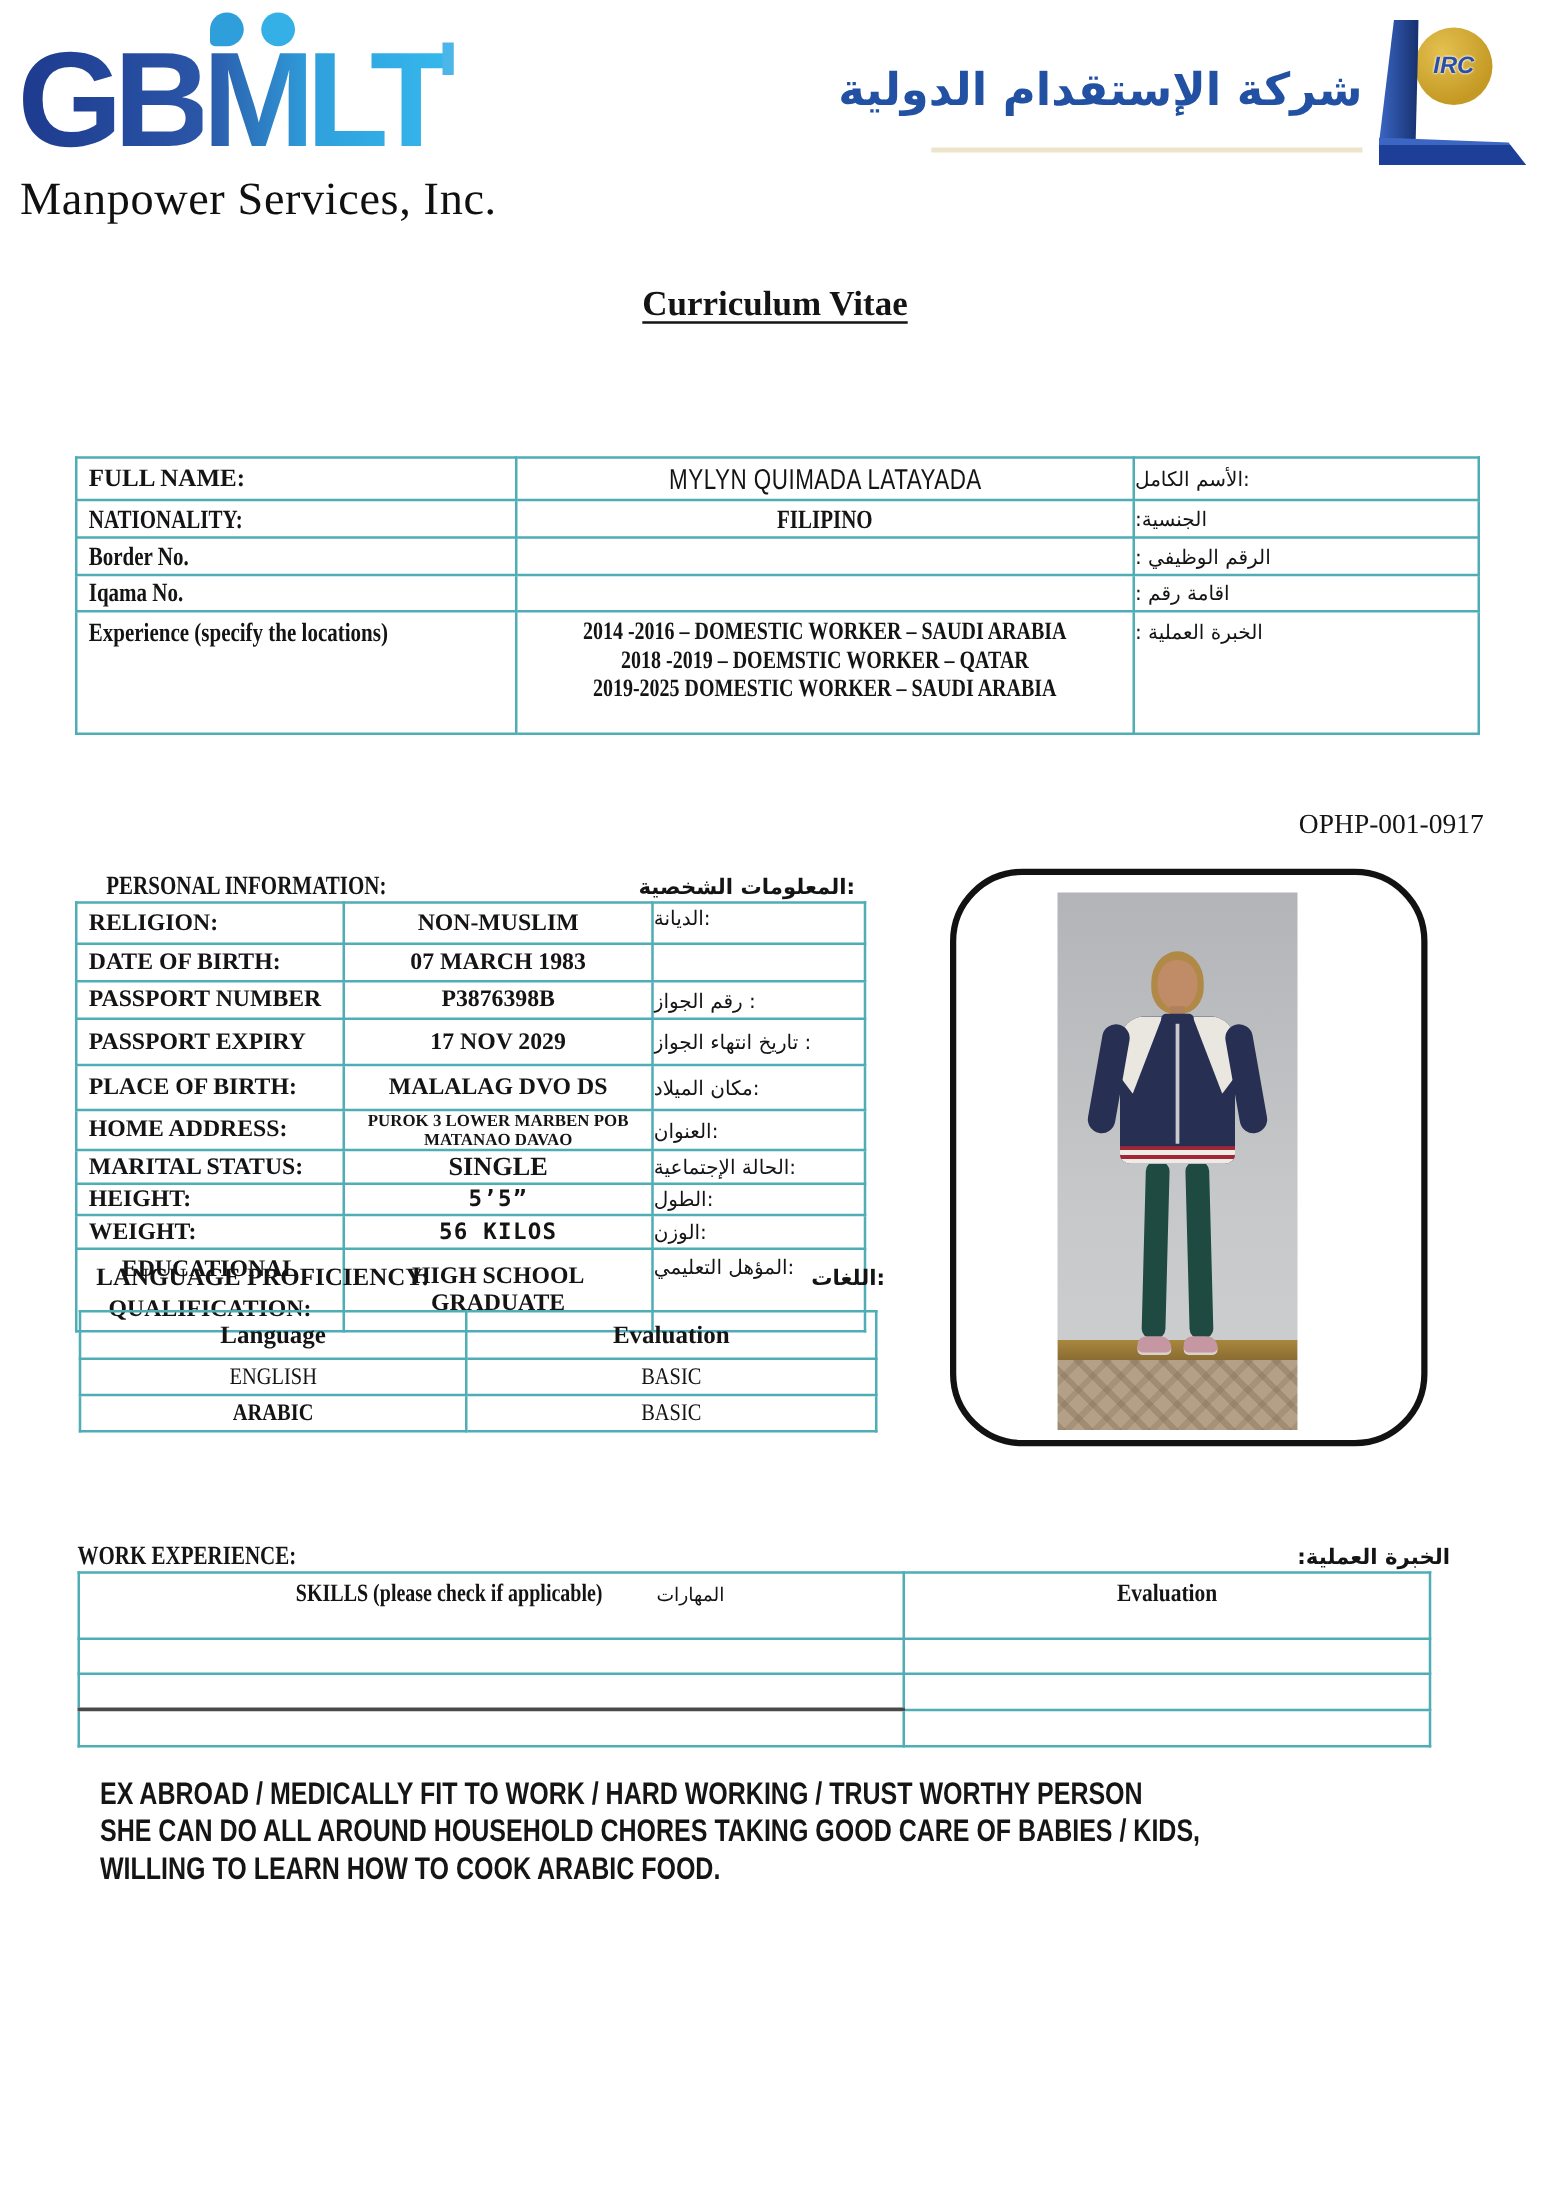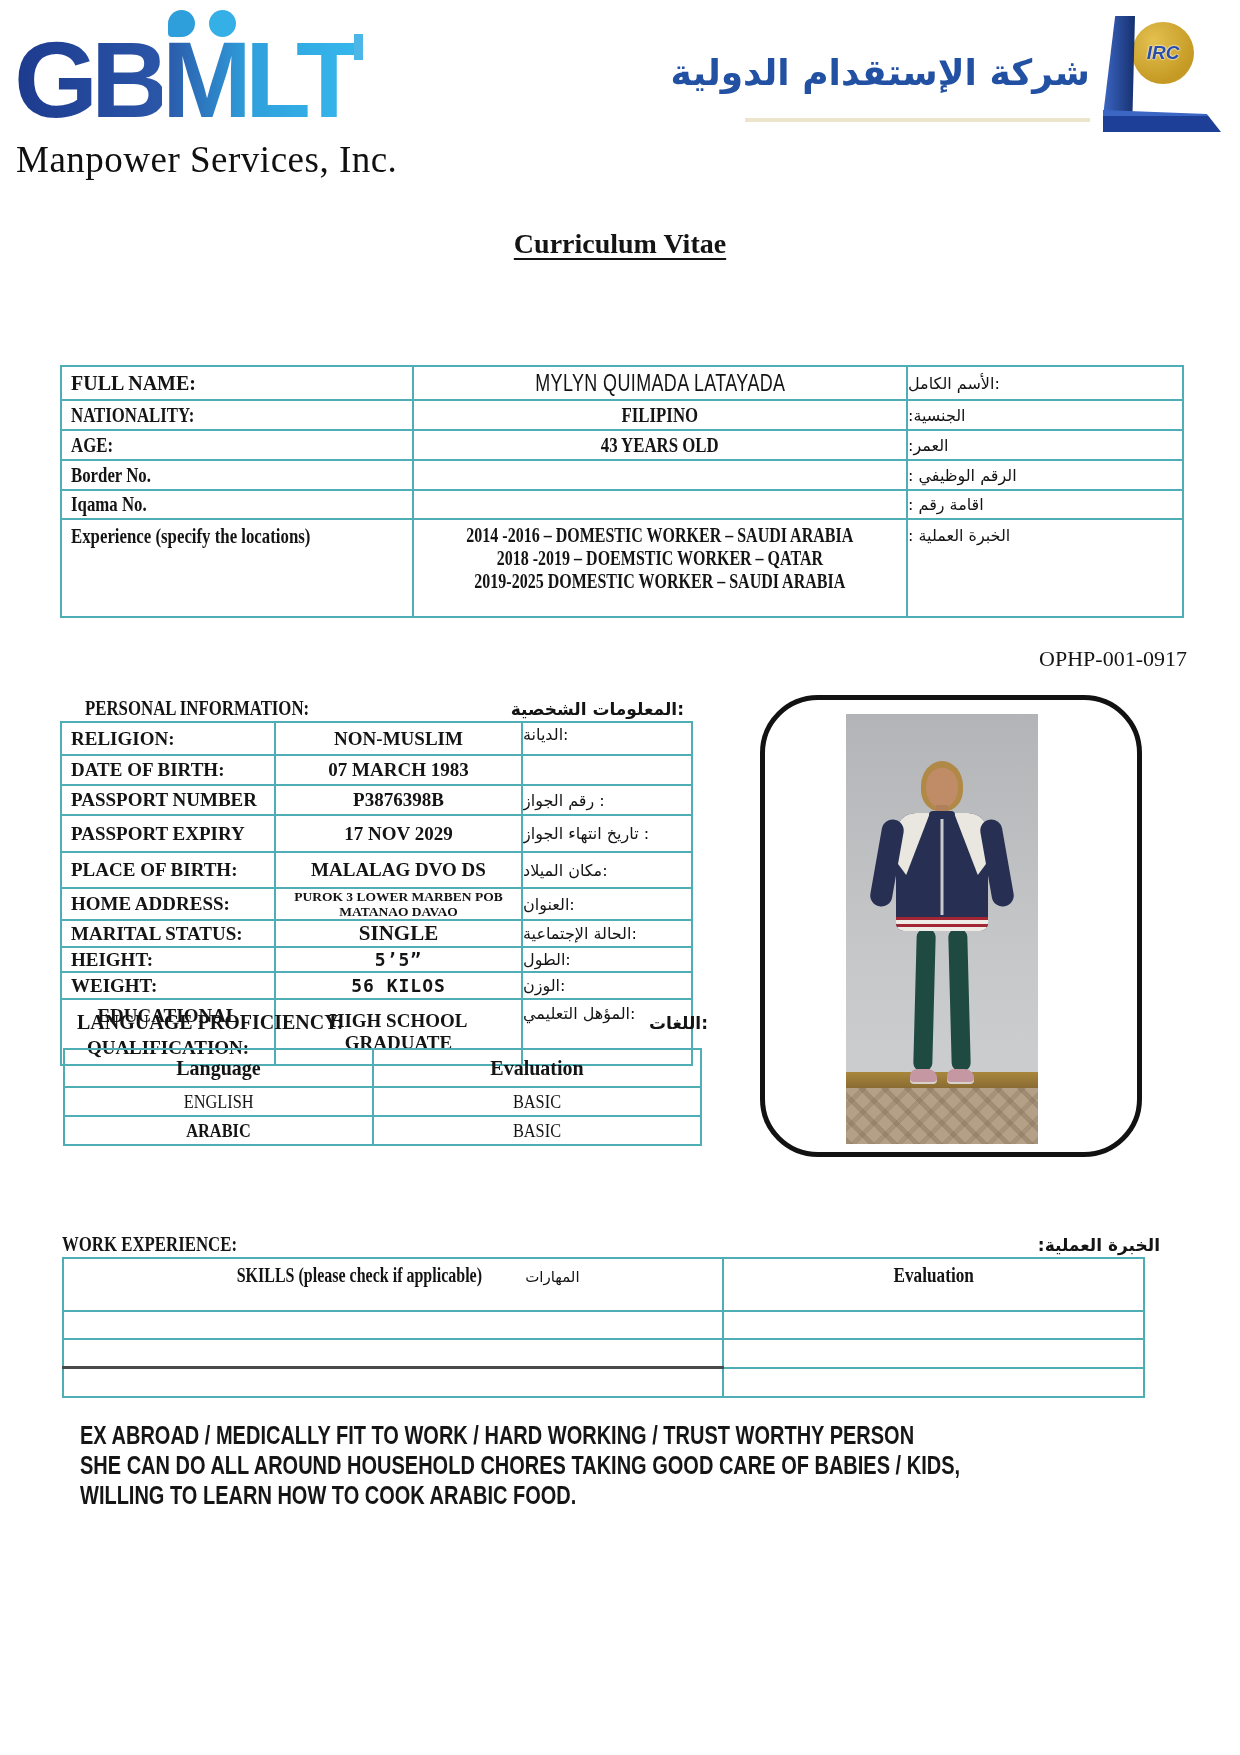--- a/index.html
+++ b/index.html
@@ -134,25 +134,20 @@
       <td class="lblL" style="height:32px;"><span class="fullname-lbl">FULL NAME:</span></td>
       <td class="valC"><span class="name-val" style="display:inline-block;">MYLYN QUIMADA LATAYADA</span></td>
       <td class="arR ar ar-cell">الأسم الكامل:</td>
     </tr>
     <tr>
       <td class="lblL" style="height:28px;"><span class="main-lbl cond cond-l">NATIONALITY:</span></td>
       <td class="valC"><span class="main-val cond">FILIPINO</span></td>
       <td class="arR ar ar-cell">:الجنسية</td>
     </tr>
     <tr>
-      <td class="lblL" style="height:28px;"><span class="main-lbl cond cond-l">AGE:</span></td>
-      <td class="valC"><span class="main-val cond">43 YEARS OLD</span></td>
-      <td class="arR ar ar-cell">:العمر</td>
-    </tr>
-    <tr>
       <td class="lblL" style="height:28px;"><span class="main-lbl cond cond-l">Border No.</span></td>
       <td class="valC"><span class="main-val cond"></span></td>
       <td class="arR ar ar-cell">: الرقم الوظيفي</td>
     </tr>
     <tr>
       <td class="lblL" style="height:27px;"><span class="main-lbl cond cond-l">Iqama No.</span></td>
       <td class="valC"><span class="main-val cond"></span></td>
       <td class="arR ar ar-cell">: اقامة رقم</td>
     </tr>
     <tr>

